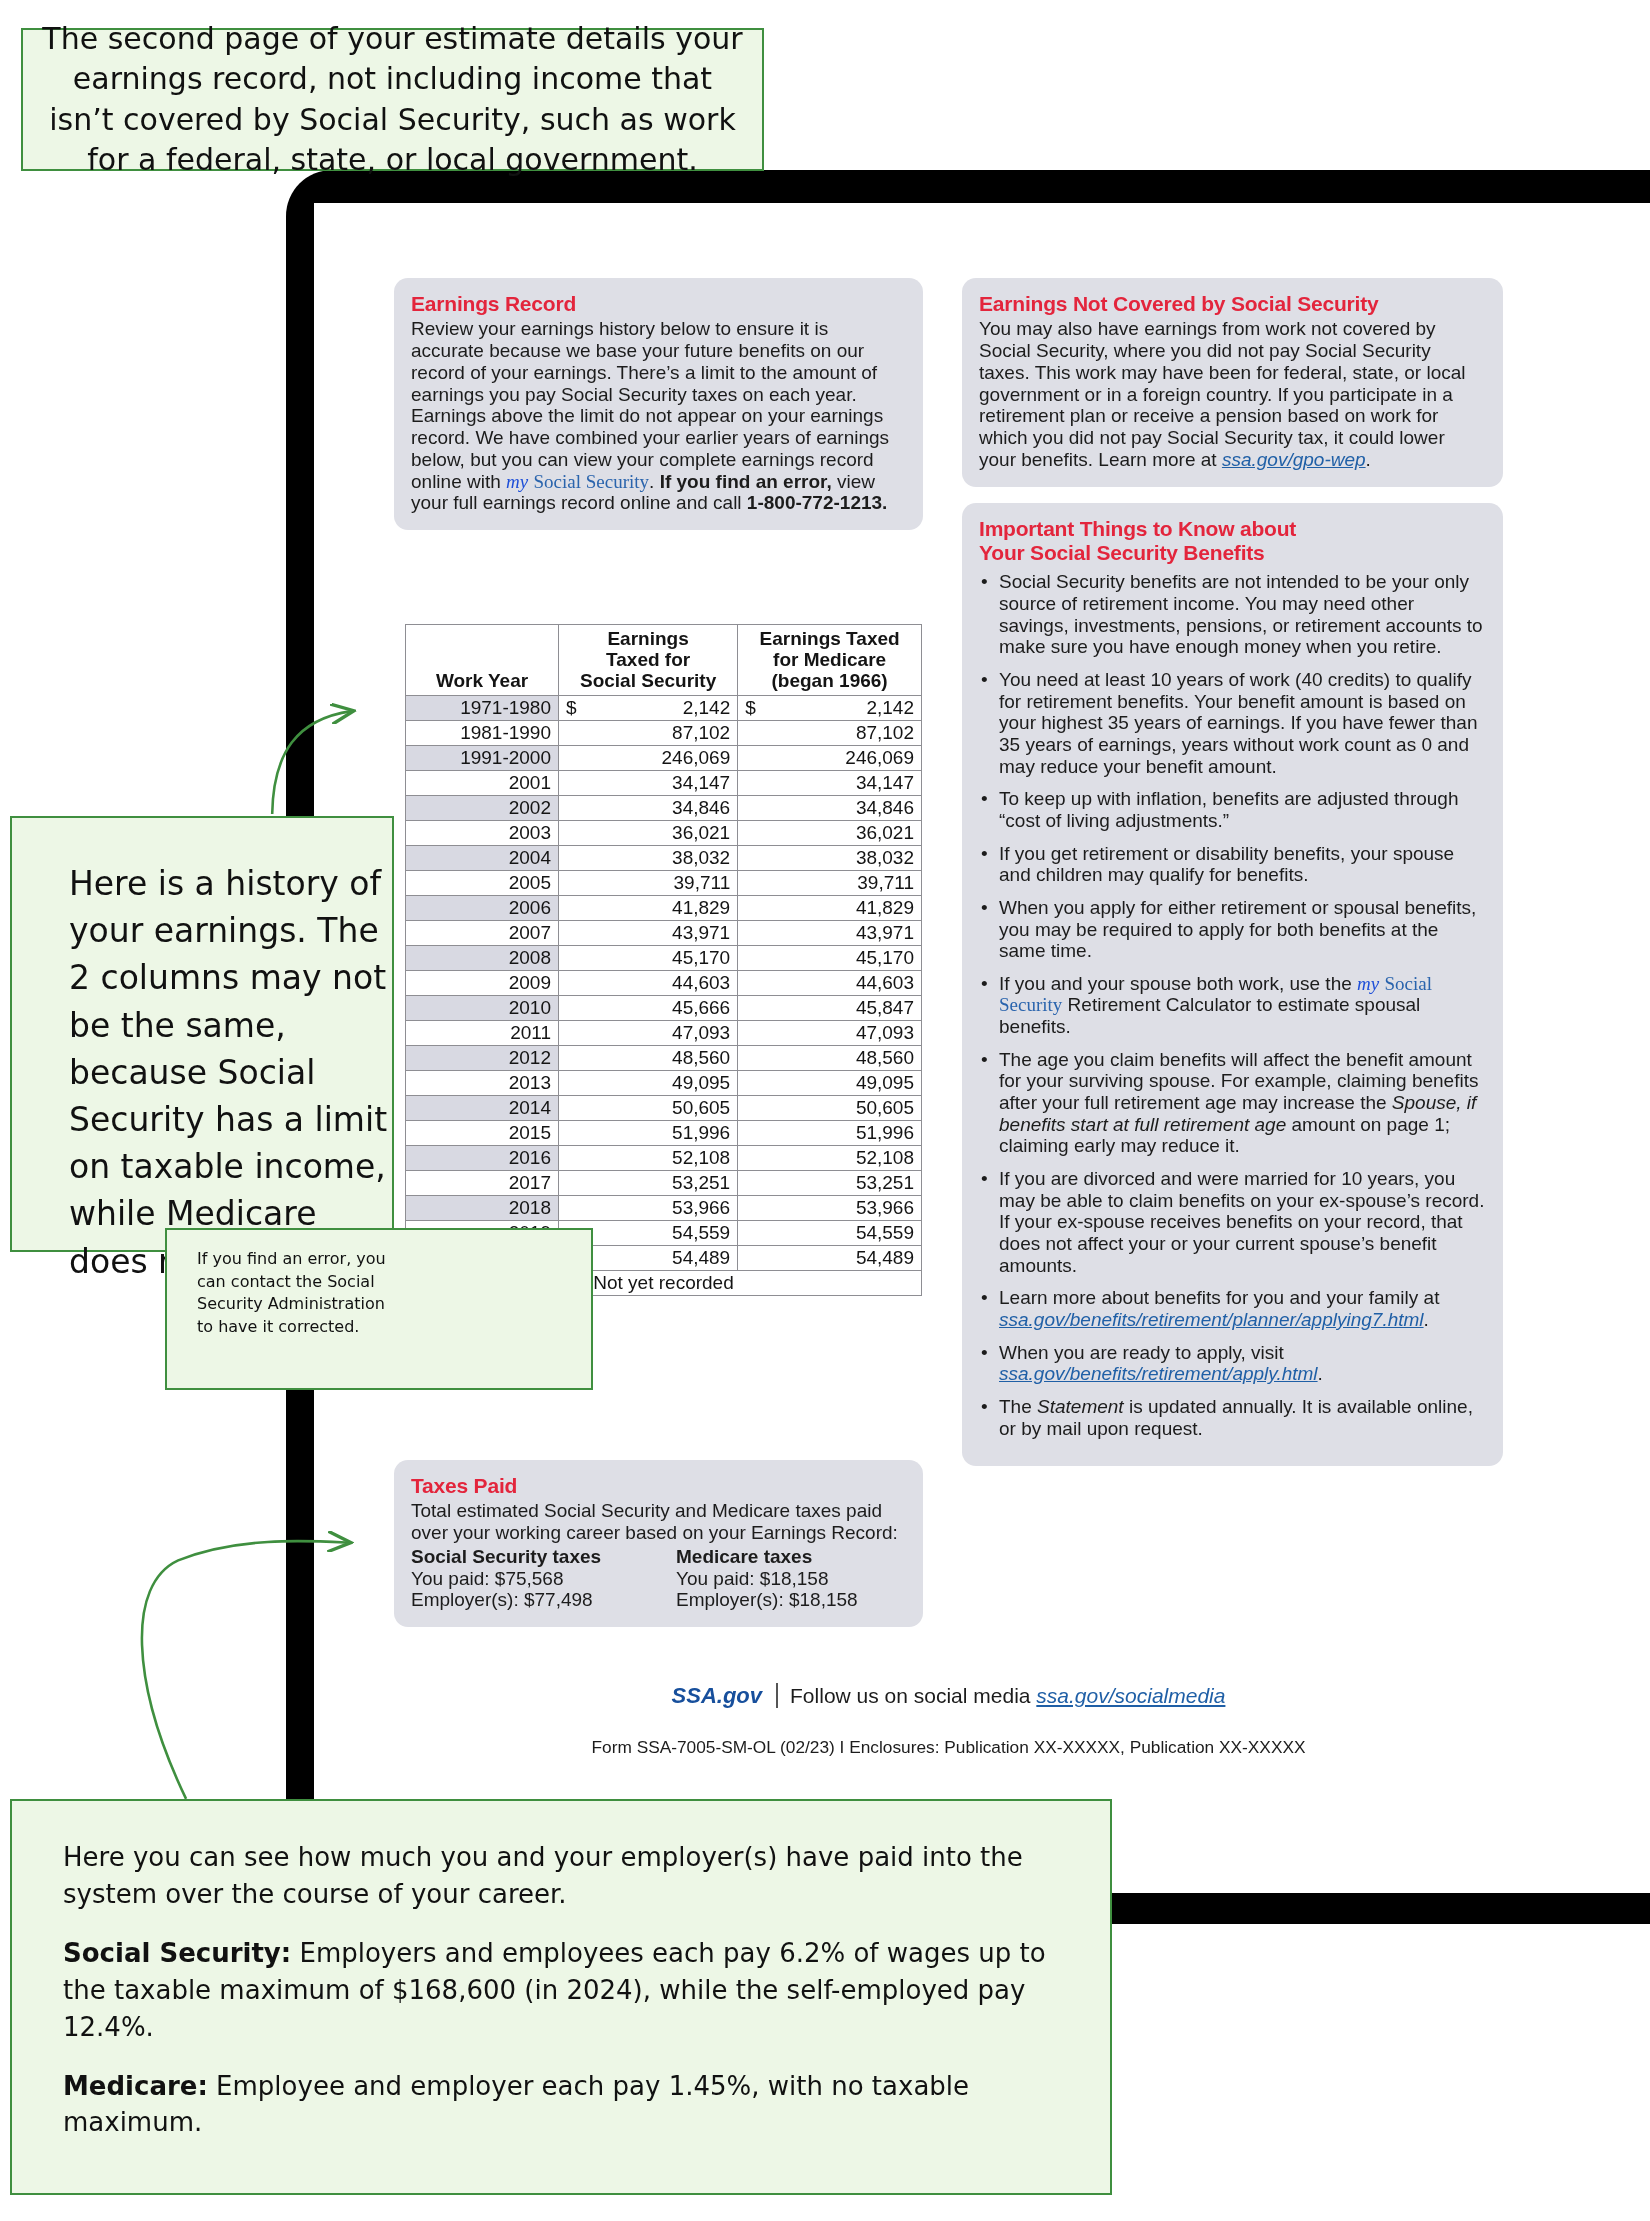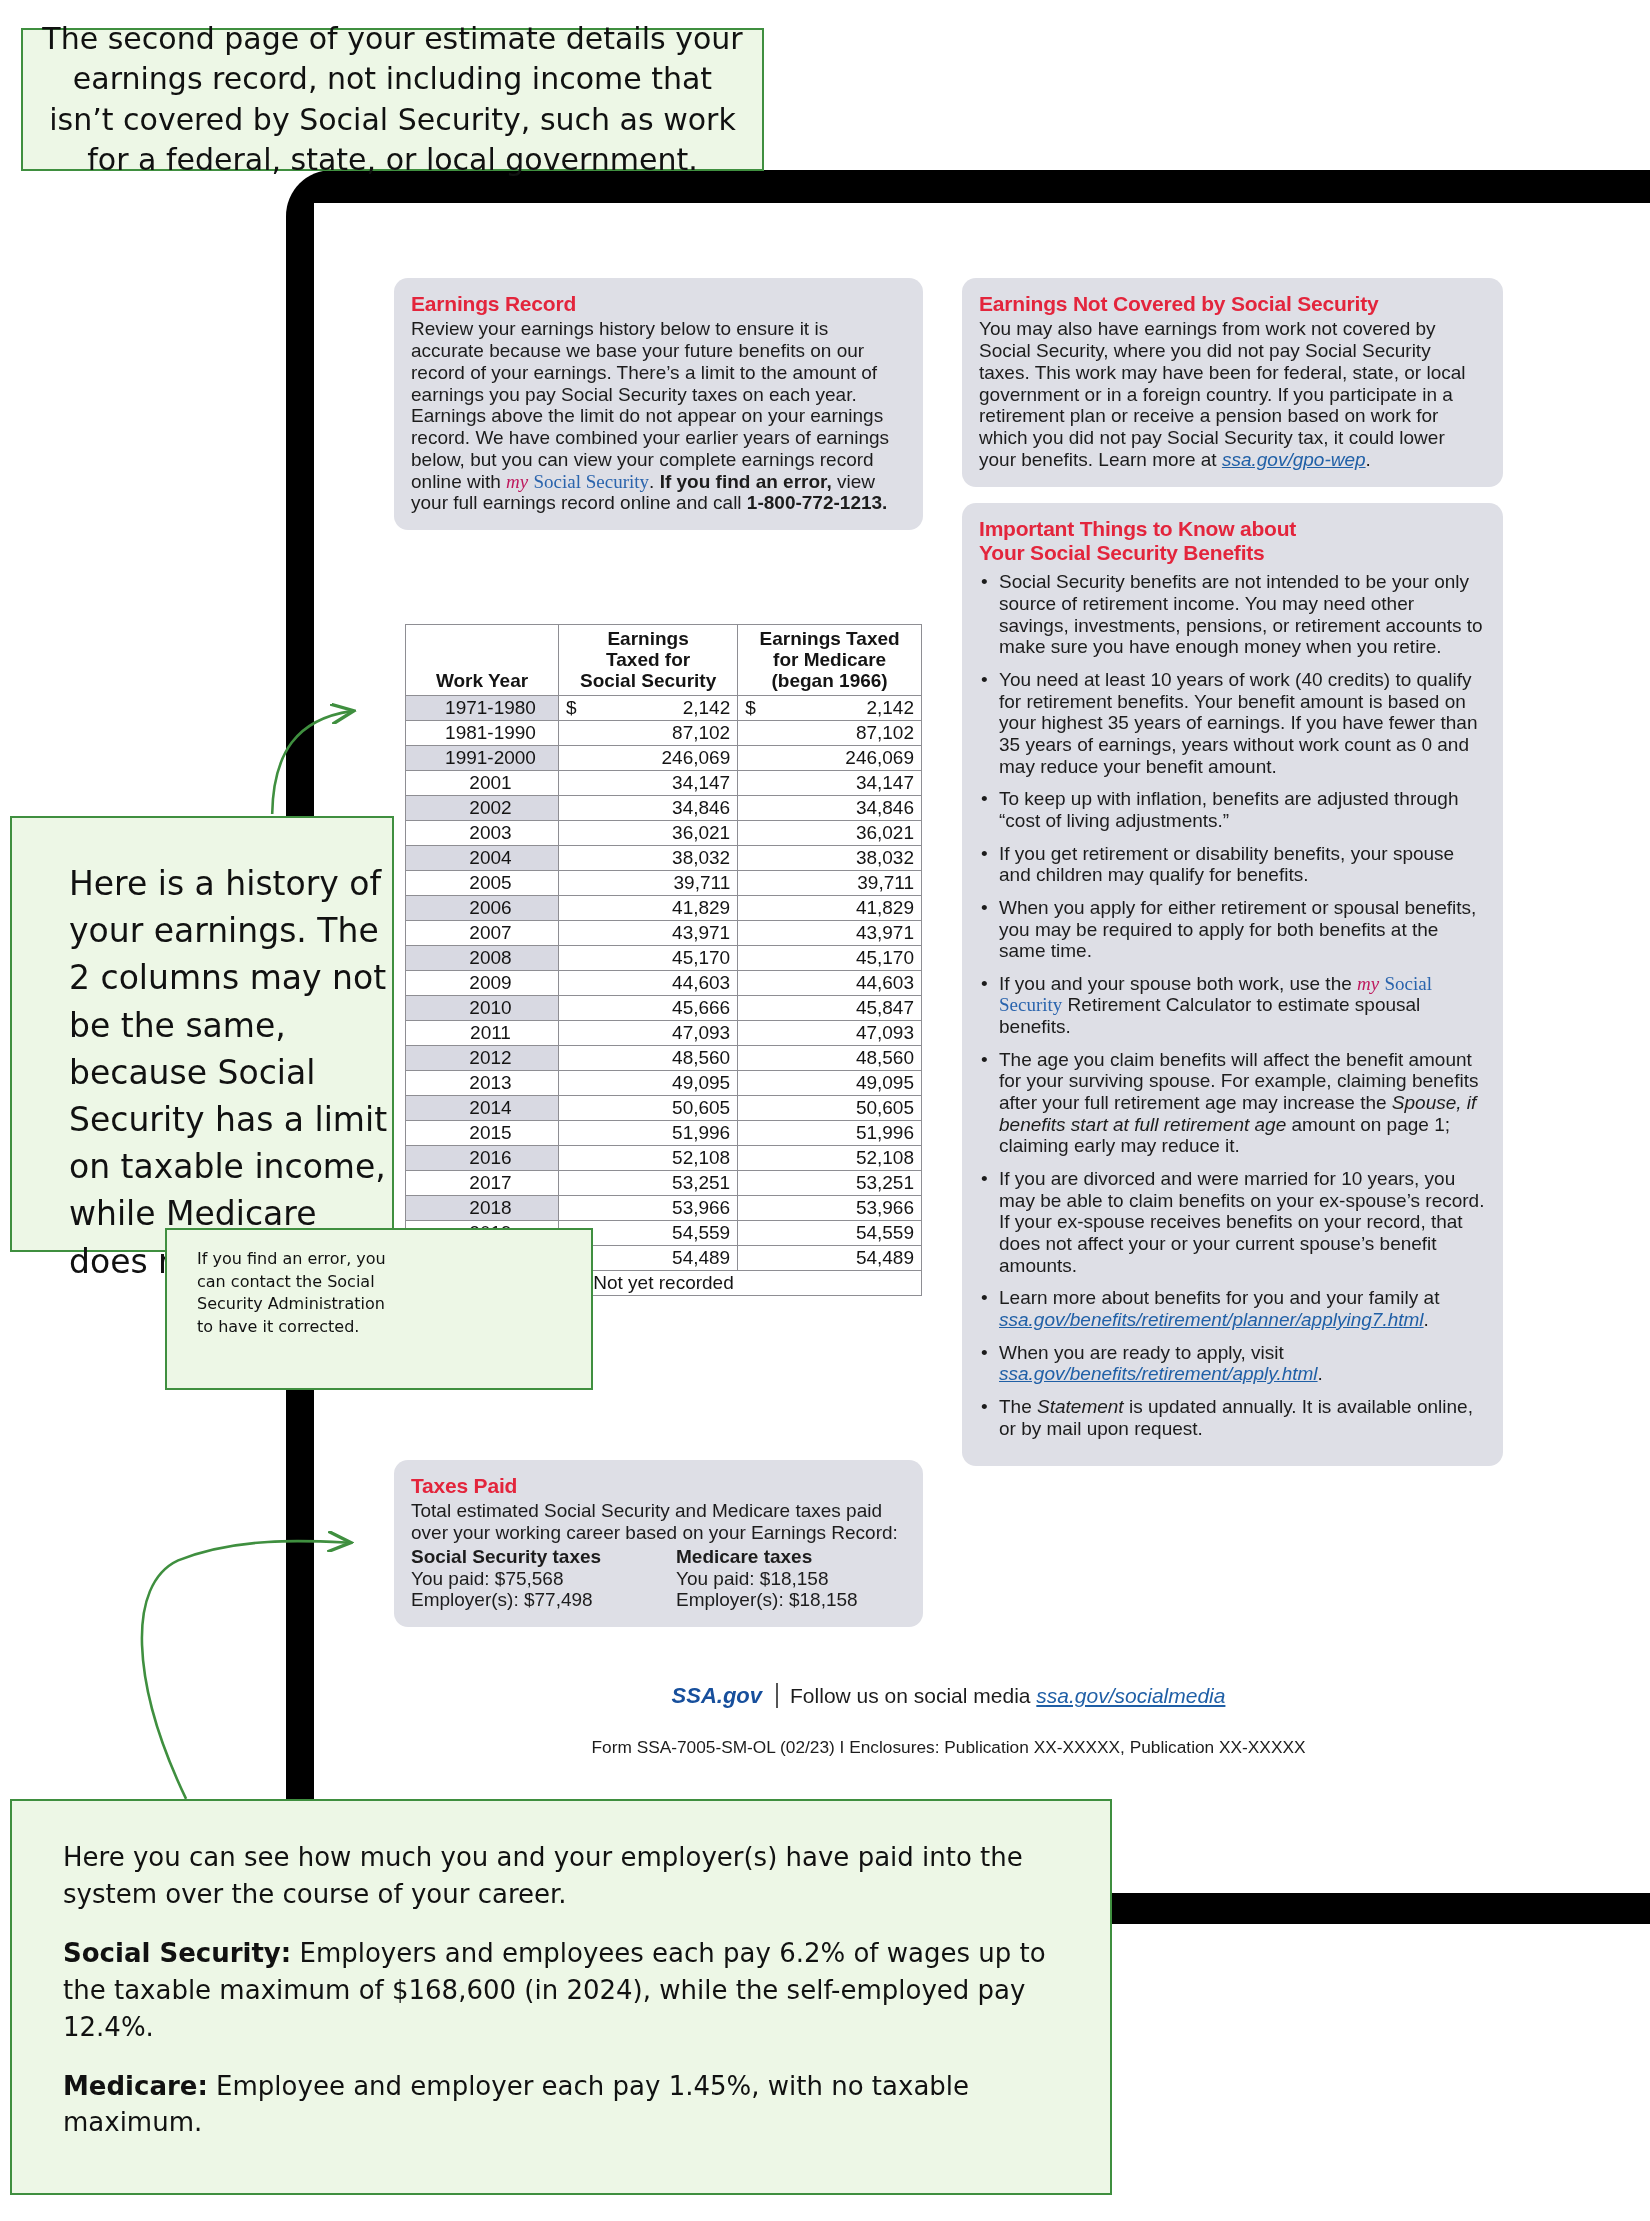--- a/index.html
+++ b/index.html
@@ -43,21 +43,21 @@
     font-weight:bold;
     line-height:1.16;
     letter-spacing:-0.2px;
   }
   .card p{
     margin:0;
     font-size:19px;
     line-height:1.145;
     color:#1c1c1c;
   }
-  .my-ss .m{color:#be185d; font-family:"Liberation Serif", serif; font-style:italic;}
+  .my-ss .m{color:#1d4ed8; font-family:"Liberation Serif", serif; font-style:italic;}
   .my-ss .s{color:#2a64ad; font-family:"Liberation Serif", serif;}
   .lnk{color:#1f5fa6; font-style:italic; text-decoration:underline;}
   .bold{font-weight:bold;}
 
   
   #earnings-table{
     position:absolute; left:405px; top:624px;
     width:517px;
     border-collapse:collapse;
     font-size:19px;
@@ -72,21 +72,21 @@
   #earnings-table thead th{
     font-weight:bold;
     text-align:center;
     vertical-align:bottom;
     padding-bottom:3px;
     padding-top:4px;
     font-size:19px;
     line-height:1.1;
   }
   #earnings-table thead th.wy{vertical-align:bottom;width:121px;}
-  #earnings-table td.year{text-align:center;width:121px;padding-left:24px;}
+  #earnings-table td.year{text-align:right;width:121px;padding-left:24px;}
   #earnings-table td.num{text-align:right;}
   #earnings-table tr.alt td.year{background:#d8d9e2;}
   #earnings-table td .dollar{float:left;}
   #earnings-table td.note{text-align:center;}
 
   
   #ssa-footer{
     position:absolute; left:394px; top:1683px; width:1109px;
     text-align:center; font-size:21px; color:#1c1c1c;
   }

